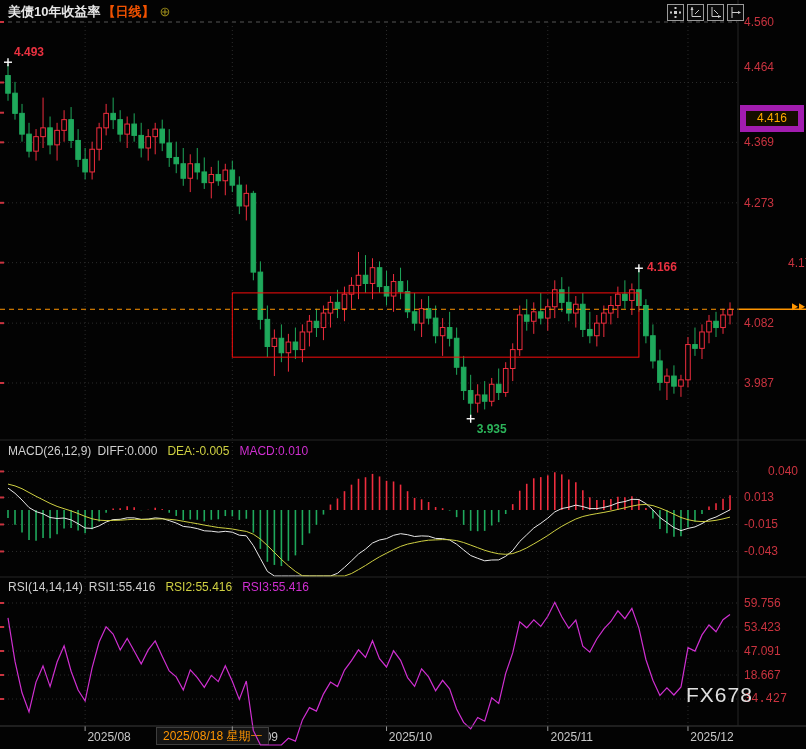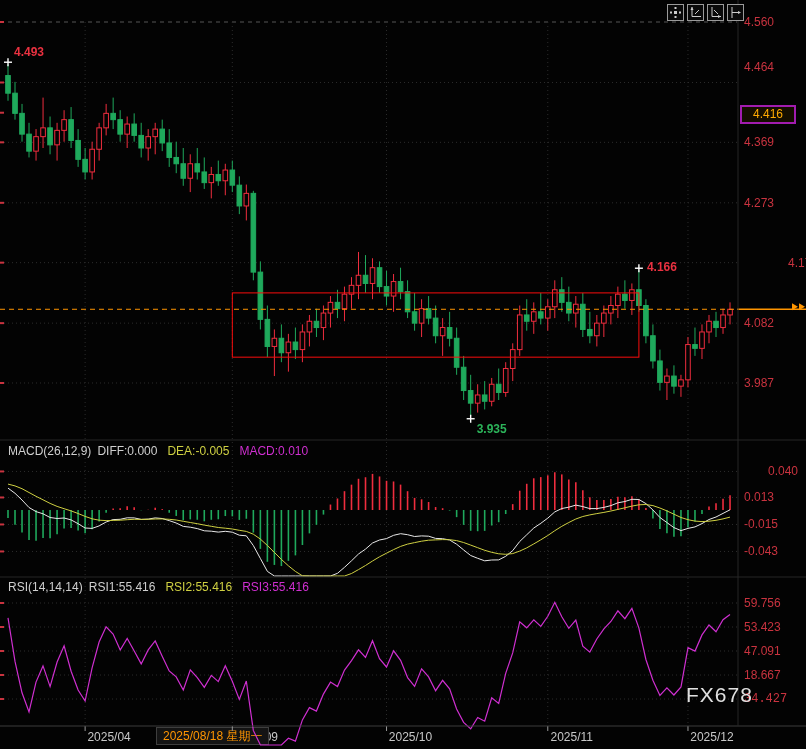--- a/index.html
+++ b/index.html
@@ -12,21 +12,21 @@
   .title-bar .add{color:#9b8b1a;font-weight:normal;margin-left:5px;font-size:13px;cursor:pointer;}
   .toolbar{right:62px;top:4px;z-index:4;display:flex;gap:3px;}
   .tool{width:15px;height:15px;border:1px solid #9a9a9a;display:flex;align-items:center;justify-content:center;cursor:pointer;background:#0a0a0a;}
   .tool svg{display:block;}
   .panel-header{z-index:4;font-size:12px;color:#cfcfcf;white-space:nowrap;}
   .panel-header .yellow{color:#cfd042;margin-left:10px;}
   .panel-header .magenta{color:#cf2fd0;margin-left:10px;}
   .panel-header .white{margin-left:6px;text-align:center;}
   .axis-label{position:absolute;left:744px;font-size:12px;color:#c9333f;z-index:2;}
   .alert-box{position:absolute;left:740px;width:52px;height:15px;line-height:15px;text-align:center;
-             font-size:12px;color:#ffaa00;background:#140e00;border:2px solid #a21caf;z-index:2;}
+             font-size:12px;color:#ffaa00;background:#140e00;border:6px solid #a21caf;z-index:2;}
   .xlabel{position:absolute;top:730px;width:70px;text-align:center;font-size:12px;color:#c8c8c8;z-index:1;}
   .tooltip{left:156px;top:727px;z-index:2;background:#141414;border:1px solid #3e3e3e;
            color:#ff9500;font-size:12px;padding:0 6px;height:16px;line-height:16px;white-space:nowrap;}
   .watermark{left:686px;top:683px;z-index:9;font-size:21px;font-weight:500;letter-spacing:1px;color:#e0e0e0;}
   svg text{font-family:"Liberation Sans",sans-serif;}
 </style>
 </head>
 <body>
 
 <div id="app">
@@ -403,20 +403,23 @@
       <text x="646.9" y="271.2199999999995" fill="#ea3140" font-size="12" font-weight="bold">4.166</text>
       <line x1="466.65999999999997" x2="474.65999999999997" y1="418.7499999999997" y2="418.7499999999997" stroke="#ffffff" stroke-width="1.4"></line>
       <line x1="470.65999999999997" x2="470.65999999999997" y1="414.7499999999997" y2="422.7499999999997" stroke="#ffffff" stroke-width="1.4"></line>
       <text x="476.65999999999997" y="432.7499999999997" fill="#2cb45a" font-size="12" font-weight="bold">3.935</text>
       <line x1="0" x2="806" y1="440" y2="440" stroke="#262626"></line>
       <line x1="0" x2="806" y1="577" y2="577" stroke="#262626"></line>
       <line x1="0" x2="806" y1="726" y2="726" stroke="#3c3c3c"></line>
       <line x1="738" x2="738" y1="0" y2="726" stroke="#262626"></line>
     </svg>
 
+  <div class="abs title-bar">
+    <span>美债10年收益率</span><span class="period">【日线】</span><span class="add">⊕</span>
+  </div>
 
   <div class="abs toolbar">
     <span class="tool">
       <svg width="11" height="11" viewBox="0 0 11 11">
           <path d="M4.5 0h2v2h-2zM4.5 9h2v2h-2zM0 4.5h2v2H0zM9 4.5h2v2H9zM4 4h3v3H4z" fill="#cccccc"></path>
         </svg>
     </span>
     <span class="tool">
       <svg width="11" height="11" viewBox="0 0 11 11" stroke="#cccccc" fill="none">
           <path d="M2 0v9.5H11"></path>
@@ -461,21 +464,21 @@
       <div class="axis-label" style="top: 517.46px;">-0.015</div>
       <div class="axis-label" style="top: 544.452px;">-0.043</div>
       <div class="axis-label" style="top: 596px;">59.756</div>
       <div class="axis-label" style="top: 620.008px;">53.423</div>
       <div class="axis-label" style="top: 644.013px;">47.091</div>
       <div class="axis-label" style="top: 668.018px;">18.667</div>
       <div class="axis-label" style="top: 692.022px; font-family: Liberation Mono, monospace;">34.427</div>
     </div>
   <div class="alert-box" id="alert-box" style="top: 104.72px;">4.416</div>
   <div id="xaxis-labels">
-      <div class="xlabel" style="left: 74.11px;">2025/04</div>
+      <div class="xlabel" style="left: 74.11px;">2025/08</div>
       <div class="xlabel" style="left: 221.32px;">2025/09</div>
       <div class="xlabel" style="left: 375.54px;">2025/10</div>
       <div class="xlabel" style="left: 536.77px;">2025/11</div>
       <div class="xlabel" style="left: 676.97px;">2025/12</div>
     </div>
 
   <div class="abs tooltip">2025/08/18 星期一</div>
 
   <div class="abs watermark">FX678</div>
 </div>

